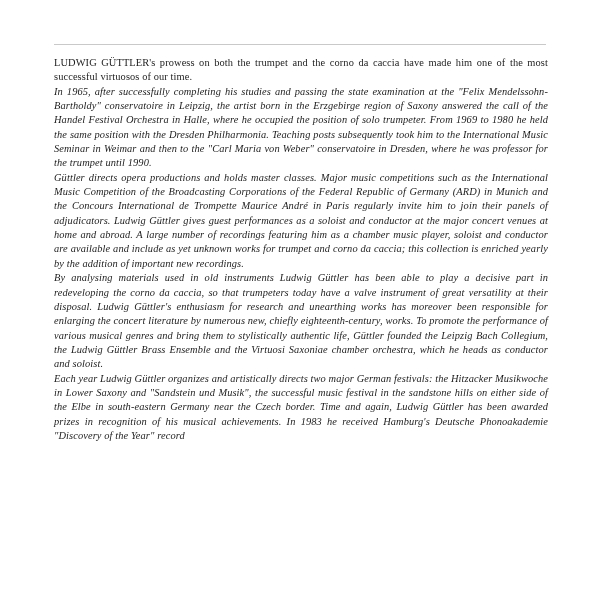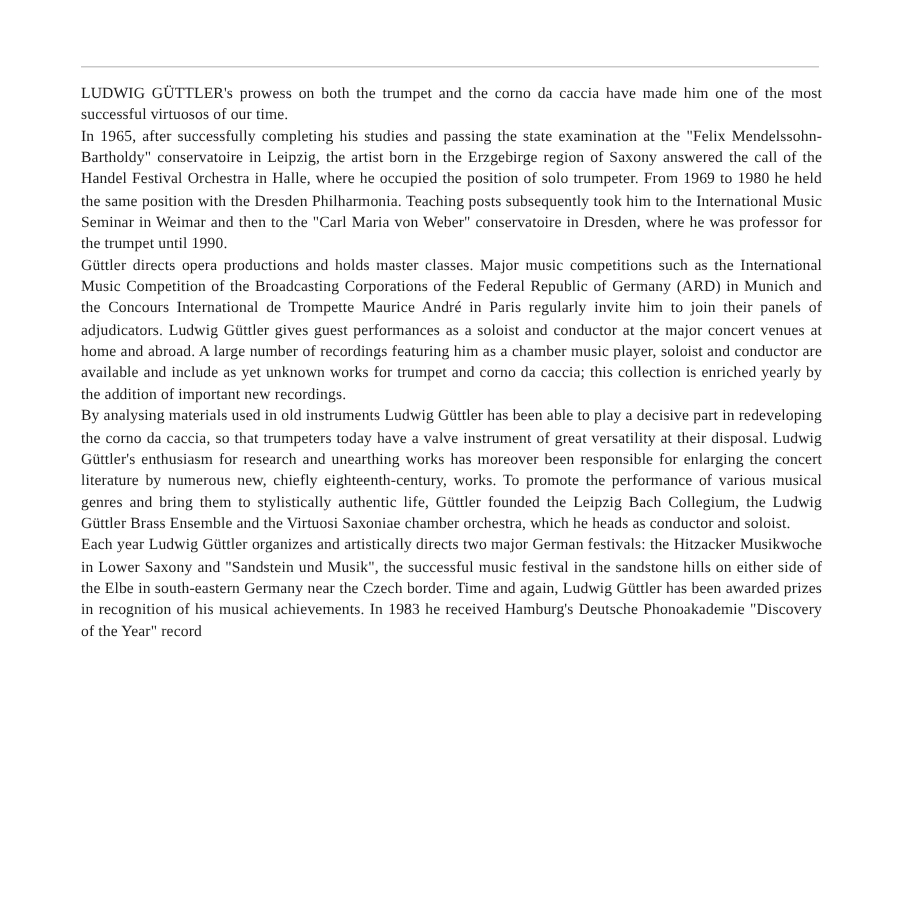--- a/index.html
+++ b/index.html
@@ -40,20 +40,21 @@
     text-justify: inter-word;
     color: #1c1c1c;
     letter-spacing: 0.01em;
   }
   .para {
     margin: 0;
     text-indent: 0;
   }
   .para + .para {
     margin-top: 0;
+    font-style: italic;
   }
 </style>
 </head>
 <body>
 
 <div class="page">
 
   <div class="rule"></div>
 
   <div class="body-text">

